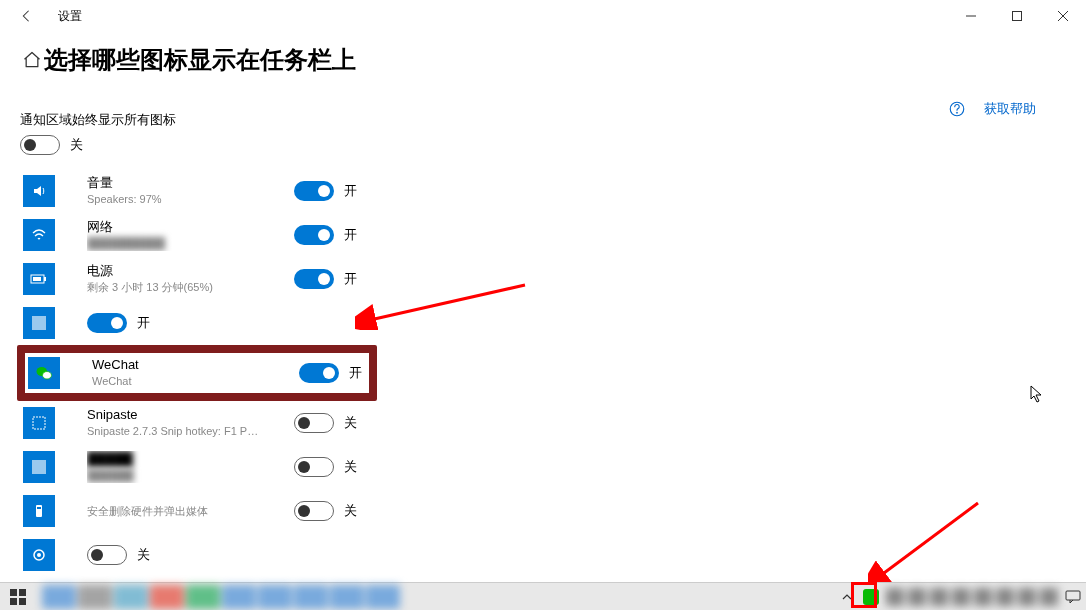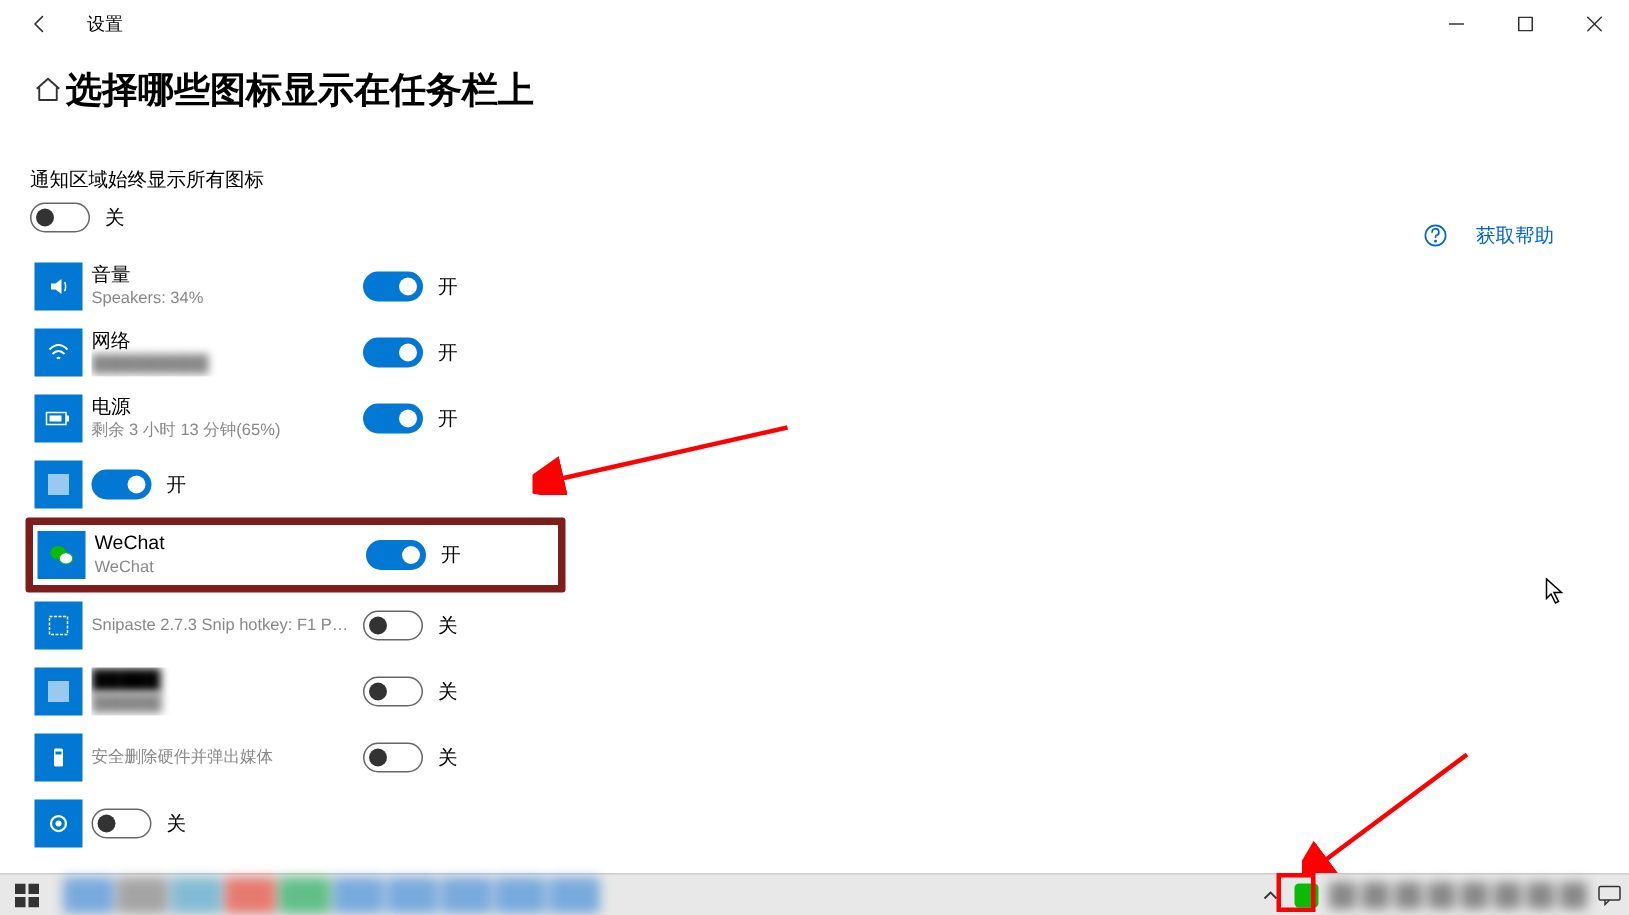--- a/index.html
+++ b/index.html
@@ -26,31 +26,31 @@
   .section-label { font-size: 13px; margin-bottom: 6px; }
   .global-toggle-row { display: flex; align-items: center; gap: 10px; margin-bottom: 14px; }
 
   .toggle { width: 40px; height: 20px; border-radius: 10px; position: relative; cursor: pointer; }
   .toggle.off { border: 1px solid #666; background: #fff; }
   .toggle.off::after { content: ""; position: absolute; width: 12px; height: 12px; border-radius: 50%; background: #333; left: 3px; top: 3px; }
   .toggle.on { background: #0078d4; }
   .toggle.on::after { content: ""; position: absolute; width: 12px; height: 12px; border-radius: 50%; background: #fff; right: 4px; top: 4px; }
   .toggle-state { font-size: 13px; }
 
-  .item-row { display: flex; align-items: center; gap: 6px; padding: 4px 3px; min-height: 44px; position: relative; }
-  .item-row.highlight { border: 5px solid #7f1d1d; margin-left: -3px; padding-right: 28px; border-radius: 2px; width: 360px;}
+  .item-row { display: flex; align-items: center; gap: 32px; padding: 4px 3px; min-height: 44px; position: relative; }
+  .item-row.highlight { border: 8px solid #7f1d1d; margin-left: -3px; padding-right: 28px; border-radius: 2px; width: 360px;}
   .app-icon { width: 32px; height: 32px; background: #0078d4; display: flex; align-items: center; justify-content: center; color: #fff; flex-shrink: 0; }
   .item-text { flex: 0 0 175px; display: flex; flex-direction: column; line-height: 1.3; overflow: hidden; }
   .item-title { font-size: 13px; color: #000; }
   .item-subtitle { font-size: 11px; color: #888; white-space: nowrap; overflow: hidden; text-overflow: ellipsis; }
   .item-toggle-wrap { display: flex; align-items: center; gap: 10px; }
 
   .blurred { filter: blur(3px); }
 
-  .help-link { display: flex; align-items: center; gap: 18px; color: #0066cc; cursor: pointer; font-size: 13px; margin-top: 48px; }
+  .help-link { display: flex; align-items: center; gap: 18px; color: #0066cc; cursor: pointer; font-size: 13px; }
   .help-link svg { stroke: #0066cc; }
 
   
   .annotation-arrow { position: absolute; pointer-events: none; }
 
   
   .tray-highlight { position: absolute; border: 3px solid #ff0000; width: 26px; height: 26px; bottom: 2px; left: 851px; z-index: 20; }
 
   
   .taskbar { position: absolute; bottom: 0; left: 0; right: 0; height: 28px; background: #e8e8e8; display: flex; align-items: center; border-top: 1px solid #ccc; }
@@ -124,21 +124,21 @@
     <div id="items-container">
         <div class="item-row">
     <div class="app-icon">
             <svg width="16" height="16" viewBox="0 0 16 16">
               <path d="M3 6v4h3l4 3V3L6 6z" fill="#fff"></path>
               <path d="M12 5c1 1 1 5 0 6" stroke="#fff" fill="none"></path>
             </svg>
           </div>
     <div class="item-text">
       <span class="item-title ">音量</span>
-      <span class="item-subtitle ">Speakers: 34%</span>
+      <span class="item-subtitle ">Speakers: 97%</span>
     </div>
     <div class="item-toggle-wrap">
       <div class="toggle on"></div>
       <span class="toggle-state">开</span>
     </div>
         </div>
         <div class="item-row">
     <div class="app-icon">
             <svg width="16" height="16" viewBox="0 0 16 16">
               <path d="M2 6c4-4 8-4 12 0M4 9c2.5-2.5 5.5-2.5 8 0M7 12c.7-.7 1.3-.7 2 0" stroke="#fff" fill="none" stroke-width="1.3"></path>
@@ -197,20 +197,21 @@
       <span class="toggle-state">开</span>
     </div>
         </div>
         <div class="item-row">
     <div class="app-icon">
             <svg width="16" height="16" viewBox="0 0 16 16">
               <rect x="2" y="2" width="12" height="12" fill="none" stroke="#fff" stroke-dasharray="2 1"></rect>
             </svg>
           </div>
     <div class="item-text">
+      <span class="item-title ">Snipaste</span>
       <span class="item-subtitle ">Snipaste 2.7.3 Snip hotkey: F1 Paste...</span>
     </div>
     <div class="item-toggle-wrap">
       <div class="toggle off"></div>
       <span class="toggle-state">关</span>
     </div>
         </div>
         <div class="item-row">
     <div class="app-icon">
             <svg width="14" height="14">

